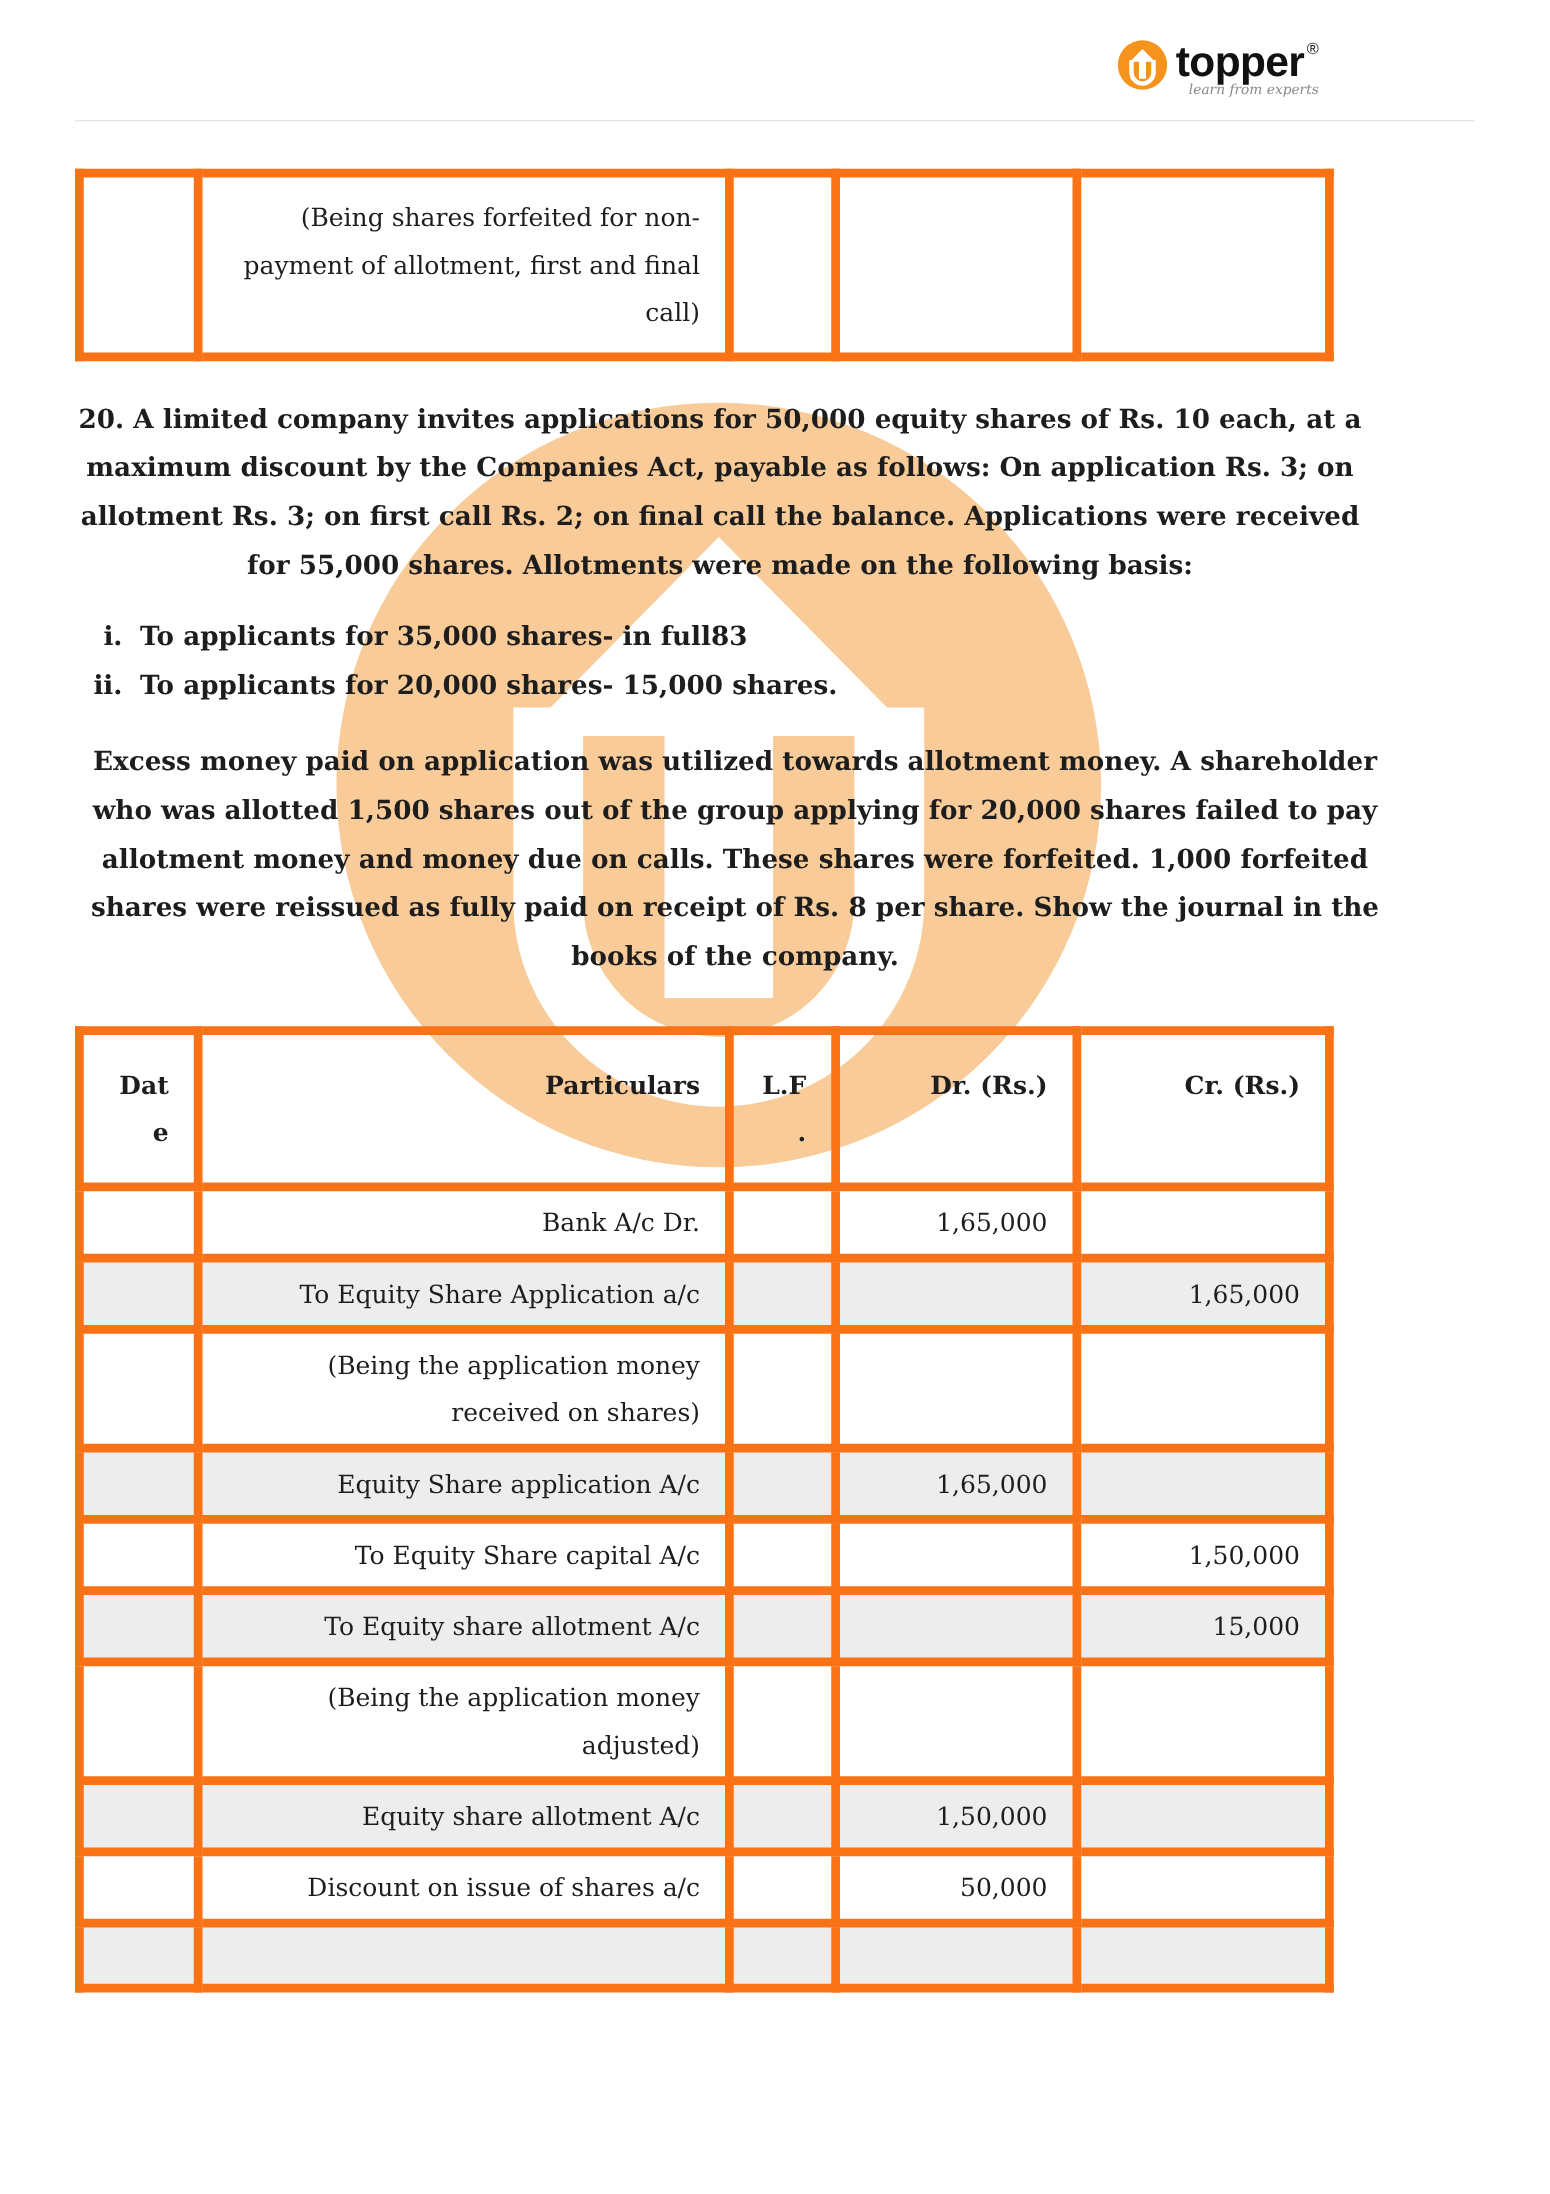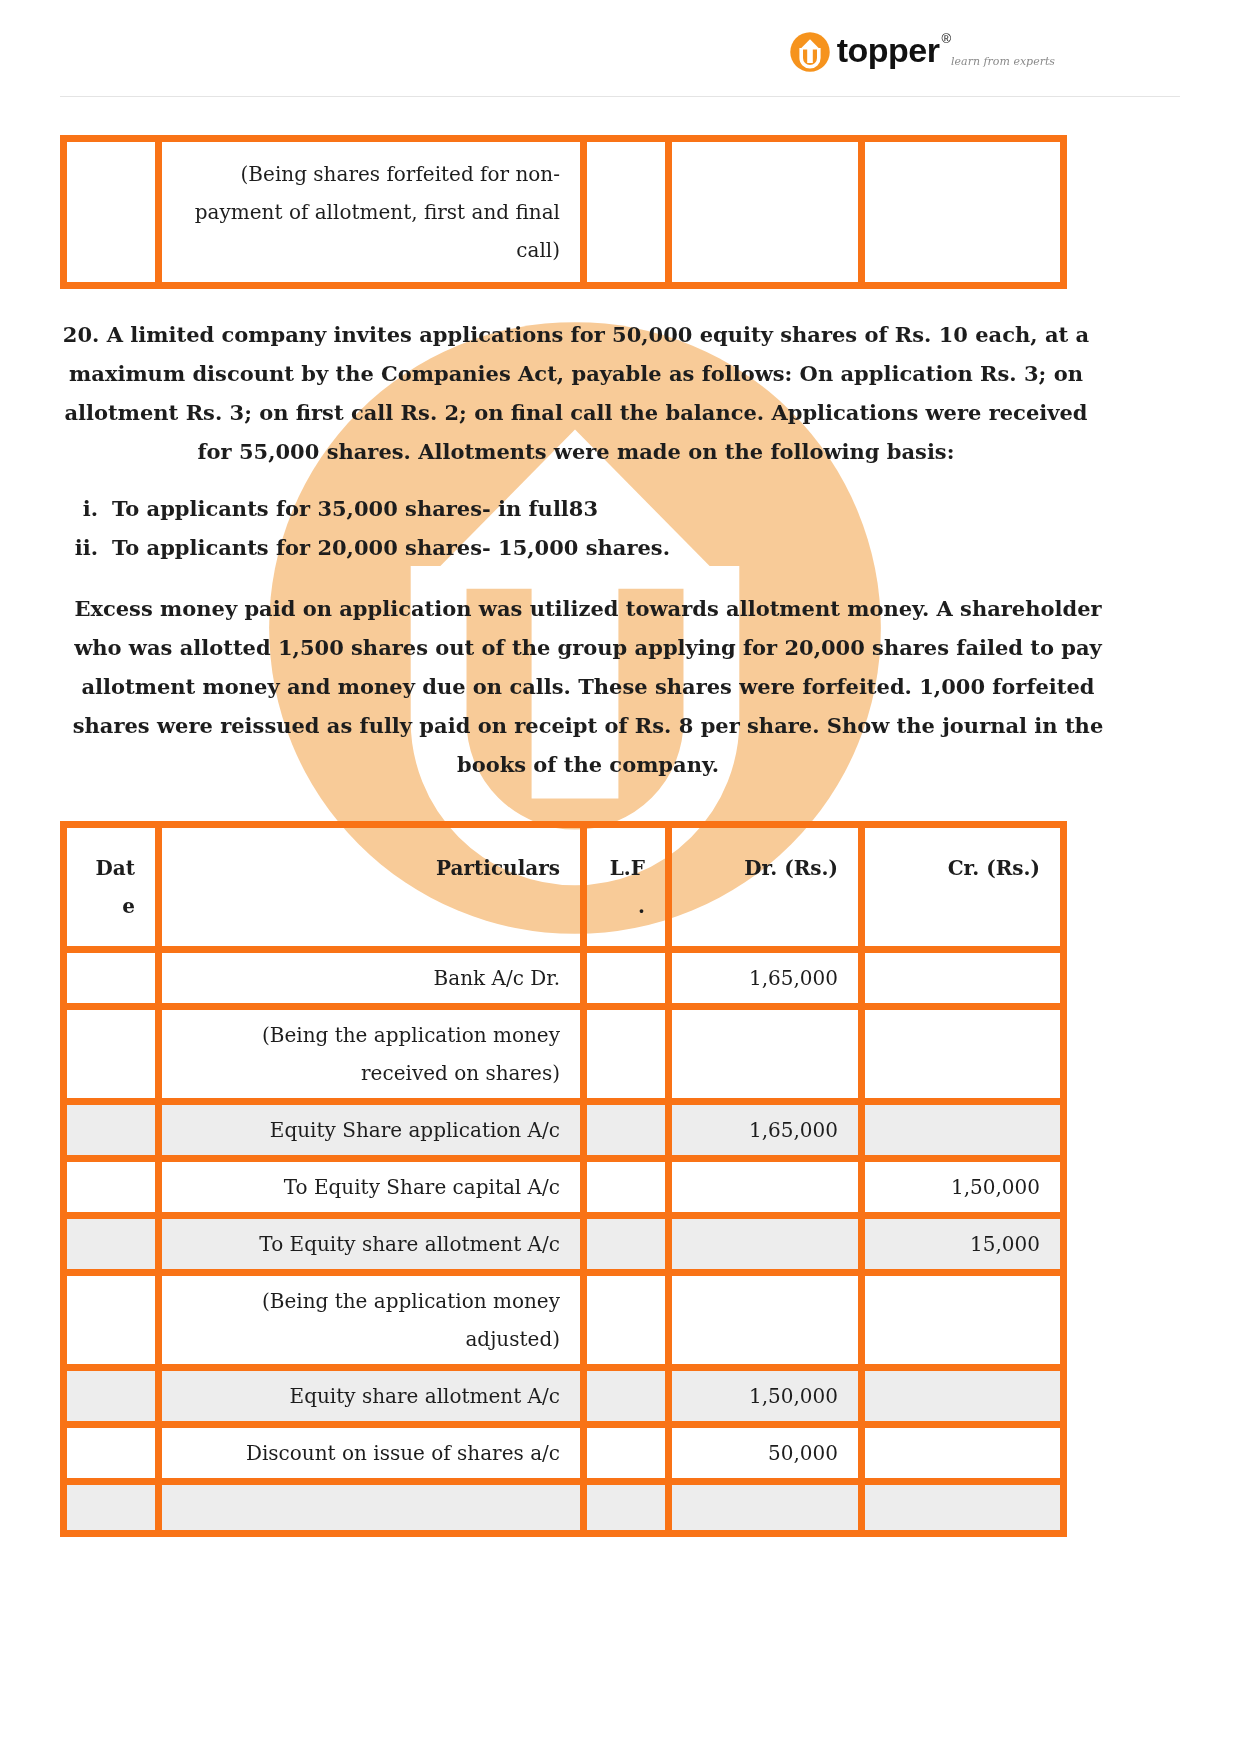--- a/index.html
+++ b/index.html
@@ -31,21 +31,21 @@
   .header { position: relative; height: 97px; }
   .divider {
     position: absolute; left: 0; right: 0; bottom: 0;
     height: 1px; background: #e4e4e4;
   }
   .logo {
     position: absolute; right: 125px; top: 32px;
     display: flex; align-items: flex-start; gap: 7px;
   }
   .logo-mark { width: 40px; height: 40px; display: block; }
-  .logo-text-wrap { display: flex; flex-direction: row; align-items: flex-end; }
+  .logo-text-wrap { display: flex; flex-direction: column; align-items: flex-end; }
   .logo-row { display: flex; align-items: flex-start; }
   .logo-text {
     font-family: "Liberation Sans", sans-serif;
     font-weight: bold; font-size: 34px; line-height: 36px;
     color: #111; letter-spacing: -0.5px;
   }
   .reg { font-family: "Liberation Sans", sans-serif; font-size: 13px; line-height: 14px; color: #111; margin-left: 2px; }
   .tagline {
     font-style: italic; font-size: 11px; line-height: 12px;
     color: #8a8a8a; margin-top: -2px;
@@ -183,20 +183,27 @@
         </tr>
       </thead>
       <tbody>
         <tr>
           <td></td>
           <td>Bank A/c Dr.</td>
           <td></td>
           <td>1,65,000</td>
           <td></td>
         </tr>
+        <tr class="shaded">
+          <td></td>
+          <td>To Equity Share Application a/c</td>
+          <td></td>
+          <td></td>
+          <td>1,65,000</td>
+        </tr>
         <tr>
           <td></td>
           <td>(Being the application money received on shares)</td>
           <td></td>
           <td></td>
           <td></td>
         </tr>
         <tr class="shaded">
           <td></td>
           <td>Equity Share application A/c</td>

